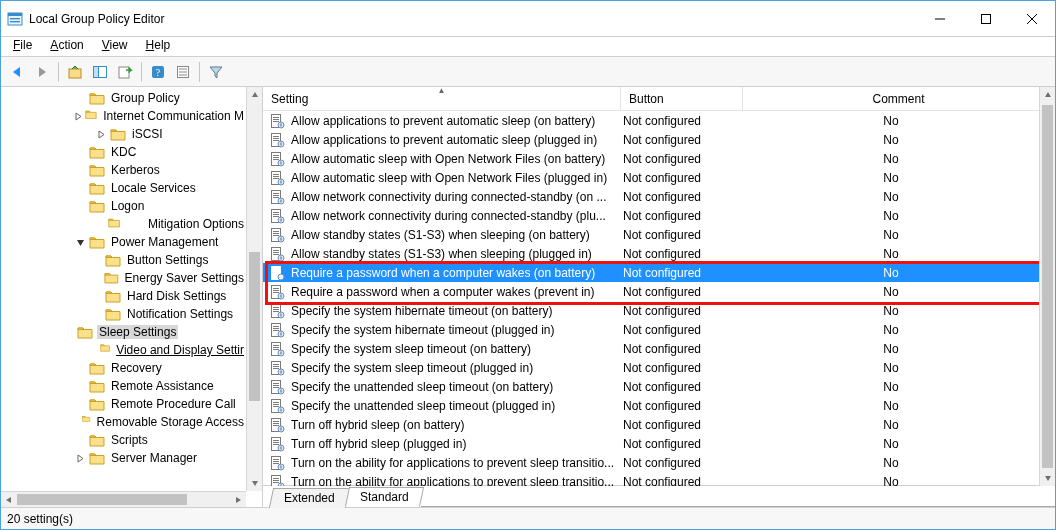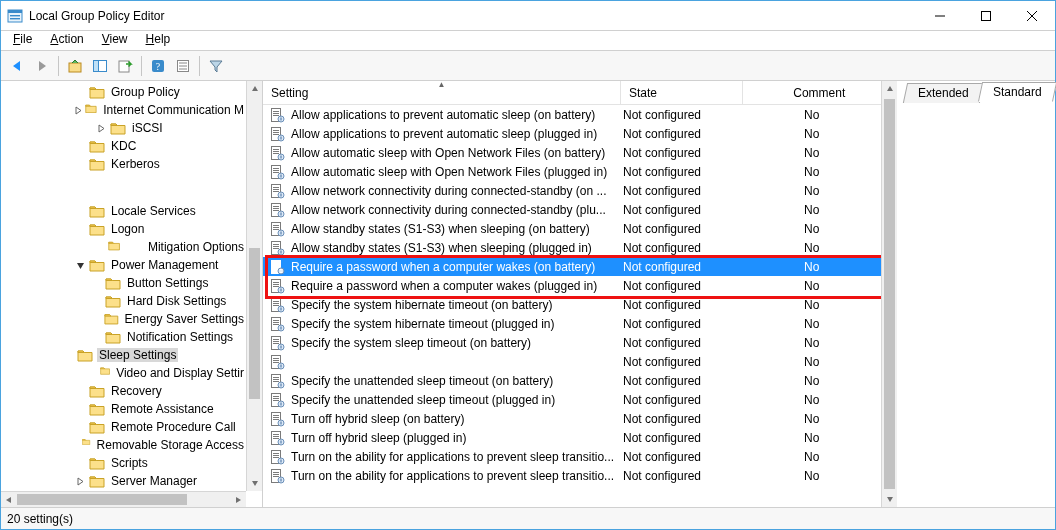--- a/index.html
+++ b/index.html
@@ -1,19 +1,19 @@
 <!DOCTYPE html>
 <html><head>
 <meta charset="utf-8">
 <style>
   * { box-sizing: border-box; }
   html, body { margin:0; padding:0; height:100%; font-family:"Segoe UI", Tahoma, sans-serif; font-size:12px; color:#000; background:#fff; overflow:hidden;}
   .window { width:1056px; height:530px; border:1px solid #4aa3df; display:flex; flex-direction:column; background:#fff;}
   
-  .titlebar { height:30px; background:#fff; display:flex; align-items:center; border-bottom:1px solid #d0d0d0;}
+  .titlebar { height:36px; background:#fff; display:flex; align-items:center; border-bottom:1px solid #d0d0d0;}
   .titlebar .app-icon { width:16px; height:16px; margin:0 6px; }
   .titlebar .title { flex:0 0 auto; font-size:12px; }
   .titlebar .spacer { flex:1; }
   .winbtn { width:46px; height:30px; display:flex; align-items:center; justify-content:center; }
   
   .menubar { height:20px; display:flex; align-items:flex-start; padding:0 4px; gap:2px; border-bottom:1px solid #d0d0d0;}
   .menuitem { padding:1px 8px; }
   .menuitem .ul { text-decoration:underline; }
   
   .toolbar { height:30px; display:flex; align-items:center; padding:0 4px; gap:1px; border-bottom:1px solid #d0d0d0; background:#f7f7f7;}
@@ -29,21 +29,21 @@
   .twisty svg { width:9px; height:9px;}
   .foldericon { width:16px; height:14px; margin:0 4px 0 2px;}
   .nodetext { padding:0 2px;}
   .nodetext.sel { background:#d8d8d8;}
   .hscroll-l { position:absolute; left:0; right:16px; bottom:0; height:16px; background:#f0f0f0; border-top:1px solid #d6d6d6; display:flex;}
   .vscroll-l { position:absolute; top:0; bottom:16px; right:0; width:16px; background:#f0f0f0; border-left:1px solid #d6d6d6; display:flex; flex-direction:column;}
   .sbtn { width:16px; height:16px; display:flex; align-items:center; justify-content:center; color:#555;}
   .strack { flex:1; position:relative;}
   .sthumb { position:absolute; background:#c2c2c2; border-radius:0;}
   
-  .rightpane { flex:1; display:flex; flex-direction:row; min-width:0;}
+  .rightpane { flex:1; display:flex; flex-direction:column; min-width:0;}
   .listwrap { flex:1; position:relative; min-height:0;}
   .listhdr { height:24px; display:flex; align-items:center; background:#fff; border-bottom:1px solid #e3e3e3; position:relative;}
   .hcell { border-right:1px solid #e3e3e3; height:100%; display:flex; align-items:center; padding:0 8px; position:relative;}
   .hcell.c1 { width:358px;}
   .hcell.c2 { width:122px;}
   .hcell.c3 { flex:1; justify-content:center;}
   .sortglyph { position:absolute; top:-1px; left:50%; transform:translateX(-50%); font-size:8px; color:#666;}
   .rowswrap { position:absolute; top:24px; bottom:0; left:0; right:16px; overflow:hidden;}
   .rows {}
   .row { height:19px; display:flex; align-items:center;}
@@ -216,21 +216,21 @@
             <div class="treerow" style="padding-left: 72px;">
               <span class="twisty"></span>
               <span class="foldericon">
                 <svg viewBox="0 0 16 14">
                   <path d="M1 3 L6 3 L7.5 4.5 L15 4.5 L15 13 L1 13 Z" fill="#fce08a" stroke="#c9a227"></path>
                   <path d="M1 3 L6 3 L7.5 4.5 L1 4.5 Z" fill="#f6cf5a" stroke="#c9a227"></path>
                 </svg>
               </span>
               <span class="nodetext">Kerberos</span>
             </div>
-            <div class="treerow" style="padding-left: 72px; margin-top: 29px;">
+            <div class="treerow" style="padding-left: 72px;">
               <span class="twisty"></span>
               <span class="foldericon">
                 <svg viewBox="0 0 16 14">
                   <path d="M1 3 L6 3 L7.5 4.5 L15 4.5 L15 13 L1 13 Z" fill="#fce08a" stroke="#c9a227"></path>
                   <path d="M1 3 L6 3 L7.5 4.5 L1 4.5 Z" fill="#f6cf5a" stroke="#c9a227"></path>
                 </svg>
               </span>
               <span class="nodetext">Locale Services</span>
             </div>
             <div class="treerow" style="padding-left: 72px;">
@@ -278,53 +278,53 @@
               <span class="nodetext">Button Settings</span>
             </div>
             <div class="treerow" style="padding-left: 88px;">
               <span class="twisty"></span>
               <span class="foldericon">
                 <svg viewBox="0 0 16 14">
                   <path d="M1 3 L6 3 L7.5 4.5 L15 4.5 L15 13 L1 13 Z" fill="#fce08a" stroke="#c9a227"></path>
                   <path d="M1 3 L6 3 L7.5 4.5 L1 4.5 Z" fill="#f6cf5a" stroke="#c9a227"></path>
                 </svg>
               </span>
+              <span class="nodetext">Energy Saver Settings</span>
+            </div>
+            <div class="treerow" style="padding-left: 88px;">
+              <span class="twisty"></span>
+              <span class="foldericon">
+                <svg viewBox="0 0 16 14">
+                  <path d="M1 3 L6 3 L7.5 4.5 L15 4.5 L15 13 L1 13 Z" fill="#fce08a" stroke="#c9a227"></path>
+                  <path d="M1 3 L6 3 L7.5 4.5 L1 4.5 Z" fill="#f6cf5a" stroke="#c9a227"></path>
+                </svg>
+              </span>
               <span class="nodetext">Hard Disk Settings</span>
             </div>
             <div class="treerow" style="padding-left: 88px;">
               <span class="twisty"></span>
               <span class="foldericon">
                 <svg viewBox="0 0 16 14">
                   <path d="M1 3 L6 3 L7.5 4.5 L15 4.5 L15 13 L1 13 Z" fill="#fce08a" stroke="#c9a227"></path>
                   <path d="M1 3 L6 3 L7.5 4.5 L1 4.5 Z" fill="#f6cf5a" stroke="#c9a227"></path>
                 </svg>
               </span>
-              <span class="nodetext">Energy Saver Settings</span>
-            </div>
-            <div class="treerow" style="padding-left: 88px;">
-              <span class="twisty"></span>
-              <span class="foldericon">
-                <svg viewBox="0 0 16 14">
-                  <path d="M1 3 L6 3 L7.5 4.5 L15 4.5 L15 13 L1 13 Z" fill="#fce08a" stroke="#c9a227"></path>
-                  <path d="M1 3 L6 3 L7.5 4.5 L1 4.5 Z" fill="#f6cf5a" stroke="#c9a227"></path>
-                </svg>
-              </span>
               <span class="nodetext">Notification Settings</span>
             </div>
             <div class="treerow" style="padding-left: 60px;">
               <span class="twisty"></span>
               <span class="foldericon">
                 <svg viewBox="0 0 16 14">
                   <path d="M1 3 L6 3 L7.5 4.5 L15 4.5 L15 13 L1 13 Z" fill="#fce08a" stroke="#c9a227"></path>
                   <path d="M1 3 L6 3 L7.5 4.5 L1 4.5 Z" fill="#f6cf5a" stroke="#c9a227"></path>
                 </svg>
               </span>
               <span class="nodetext sel">Sleep Settings</span>
             </div>
-            <div class="treerow" style="padding-left: 88px;">
+            <div class="treerow" style="padding-left: 88px; text-decoration: underline;">
               <span class="twisty"></span>
               <span class="foldericon">
                 <svg viewBox="0 0 16 14">
                   <path d="M1 3 L6 3 L7.5 4.5 L15 4.5 L15 13 L1 13 Z" fill="#fce08a" stroke="#c9a227"></path>
                   <path d="M1 3 L6 3 L7.5 4.5 L1 4.5 Z" fill="#f6cf5a" stroke="#c9a227"></path>
                 </svg>
               </span>
               <span class="nodetext">Video and Display Settir</span>
             </div>
             <div class="treerow" style="padding-left: 72px;">
@@ -426,21 +426,21 @@
     </div>
 
     <div class="rightpane">
       <div class="listwrap">
         <div class="listhdr">
           <div class="hcell c1">
             <span>Setting</span>
             <span class="sortglyph">▲</span>
           </div>
           <div class="hcell c2">
-              <span>State</span>
+              <span>Button</span>
             </div>
           <div class="hcell c3">
               <span>Comment</span>
             </div>
         </div>
         <div class="rowswrap">
           <div class="rows" id="rows">
               <div class="row">
                 <div class="c1">
                   <span class="policyicon">
@@ -599,21 +599,21 @@
                   <span class="policyicon">
                     <svg class="doc" viewBox="0 0 16 16">
                       <rect x="2.5" y="1.5" width="9" height="13" fill="#fff" stroke="#7a7a7a"></rect>
                       <rect x="4" y="4" width="6" height="1" fill="#7a7a7a"></rect>
                       <rect x="4" y="6" width="6" height="1" fill="#7a7a7a"></rect>
                       <rect x="4" y="8" width="6" height="1" fill="#7a7a7a"></rect>
                       <circle cx="12" cy="12" r="3" fill="#dce8f6" stroke="#6a8fb8"></circle>
                       <rect x="11.3" y="10.5" width="1.4" height="3" fill="#6a8fb8"></rect>
                     </svg>
                   </span>
-                  <span>Require a password when a computer wakes (plugged in)</span>
+                  <span>Require a password when a computer wakes (prevent in)</span>
                 </div>
                 <div class="c2">Not configured</div>
                 <div class="c3">No</div>
               </div>
               <div class="row">
                 <div class="c1">
                   <span class="policyicon">
                     <svg class="doc" viewBox="0 0 16 16">
                       <rect x="2.5" y="1.5" width="9" height="13" fill="#fff" stroke="#7a7a7a"></rect>
                       <rect x="4" y="4" width="6" height="1" fill="#7a7a7a"></rect>
@@ -667,20 +667,21 @@
                   <span class="policyicon">
                     <svg class="doc" viewBox="0 0 16 16">
                       <rect x="2.5" y="1.5" width="9" height="13" fill="#fff" stroke="#7a7a7a"></rect>
                       <rect x="4" y="4" width="6" height="1" fill="#7a7a7a"></rect>
                       <rect x="4" y="6" width="6" height="1" fill="#7a7a7a"></rect>
                       <rect x="4" y="8" width="6" height="1" fill="#7a7a7a"></rect>
                       <circle cx="12" cy="12" r="3" fill="#dce8f6" stroke="#6a8fb8"></circle>
                       <rect x="11.3" y="10.5" width="1.4" height="3" fill="#6a8fb8"></rect>
                     </svg>
                   </span>
+                  <span>Specify the system sleep timeout (plugged in)</span>
                 </div>
                 <div class="c2">Not configured</div>
                 <div class="c3">No</div>
               </div>
               <div class="row">
                 <div class="c1">
                   <span class="policyicon">
                     <svg class="doc" viewBox="0 0 16 16">
                       <rect x="2.5" y="1.5" width="9" height="13" fill="#fff" stroke="#7a7a7a"></rect>
                       <rect x="4" y="4" width="6" height="1" fill="#7a7a7a"></rect>

